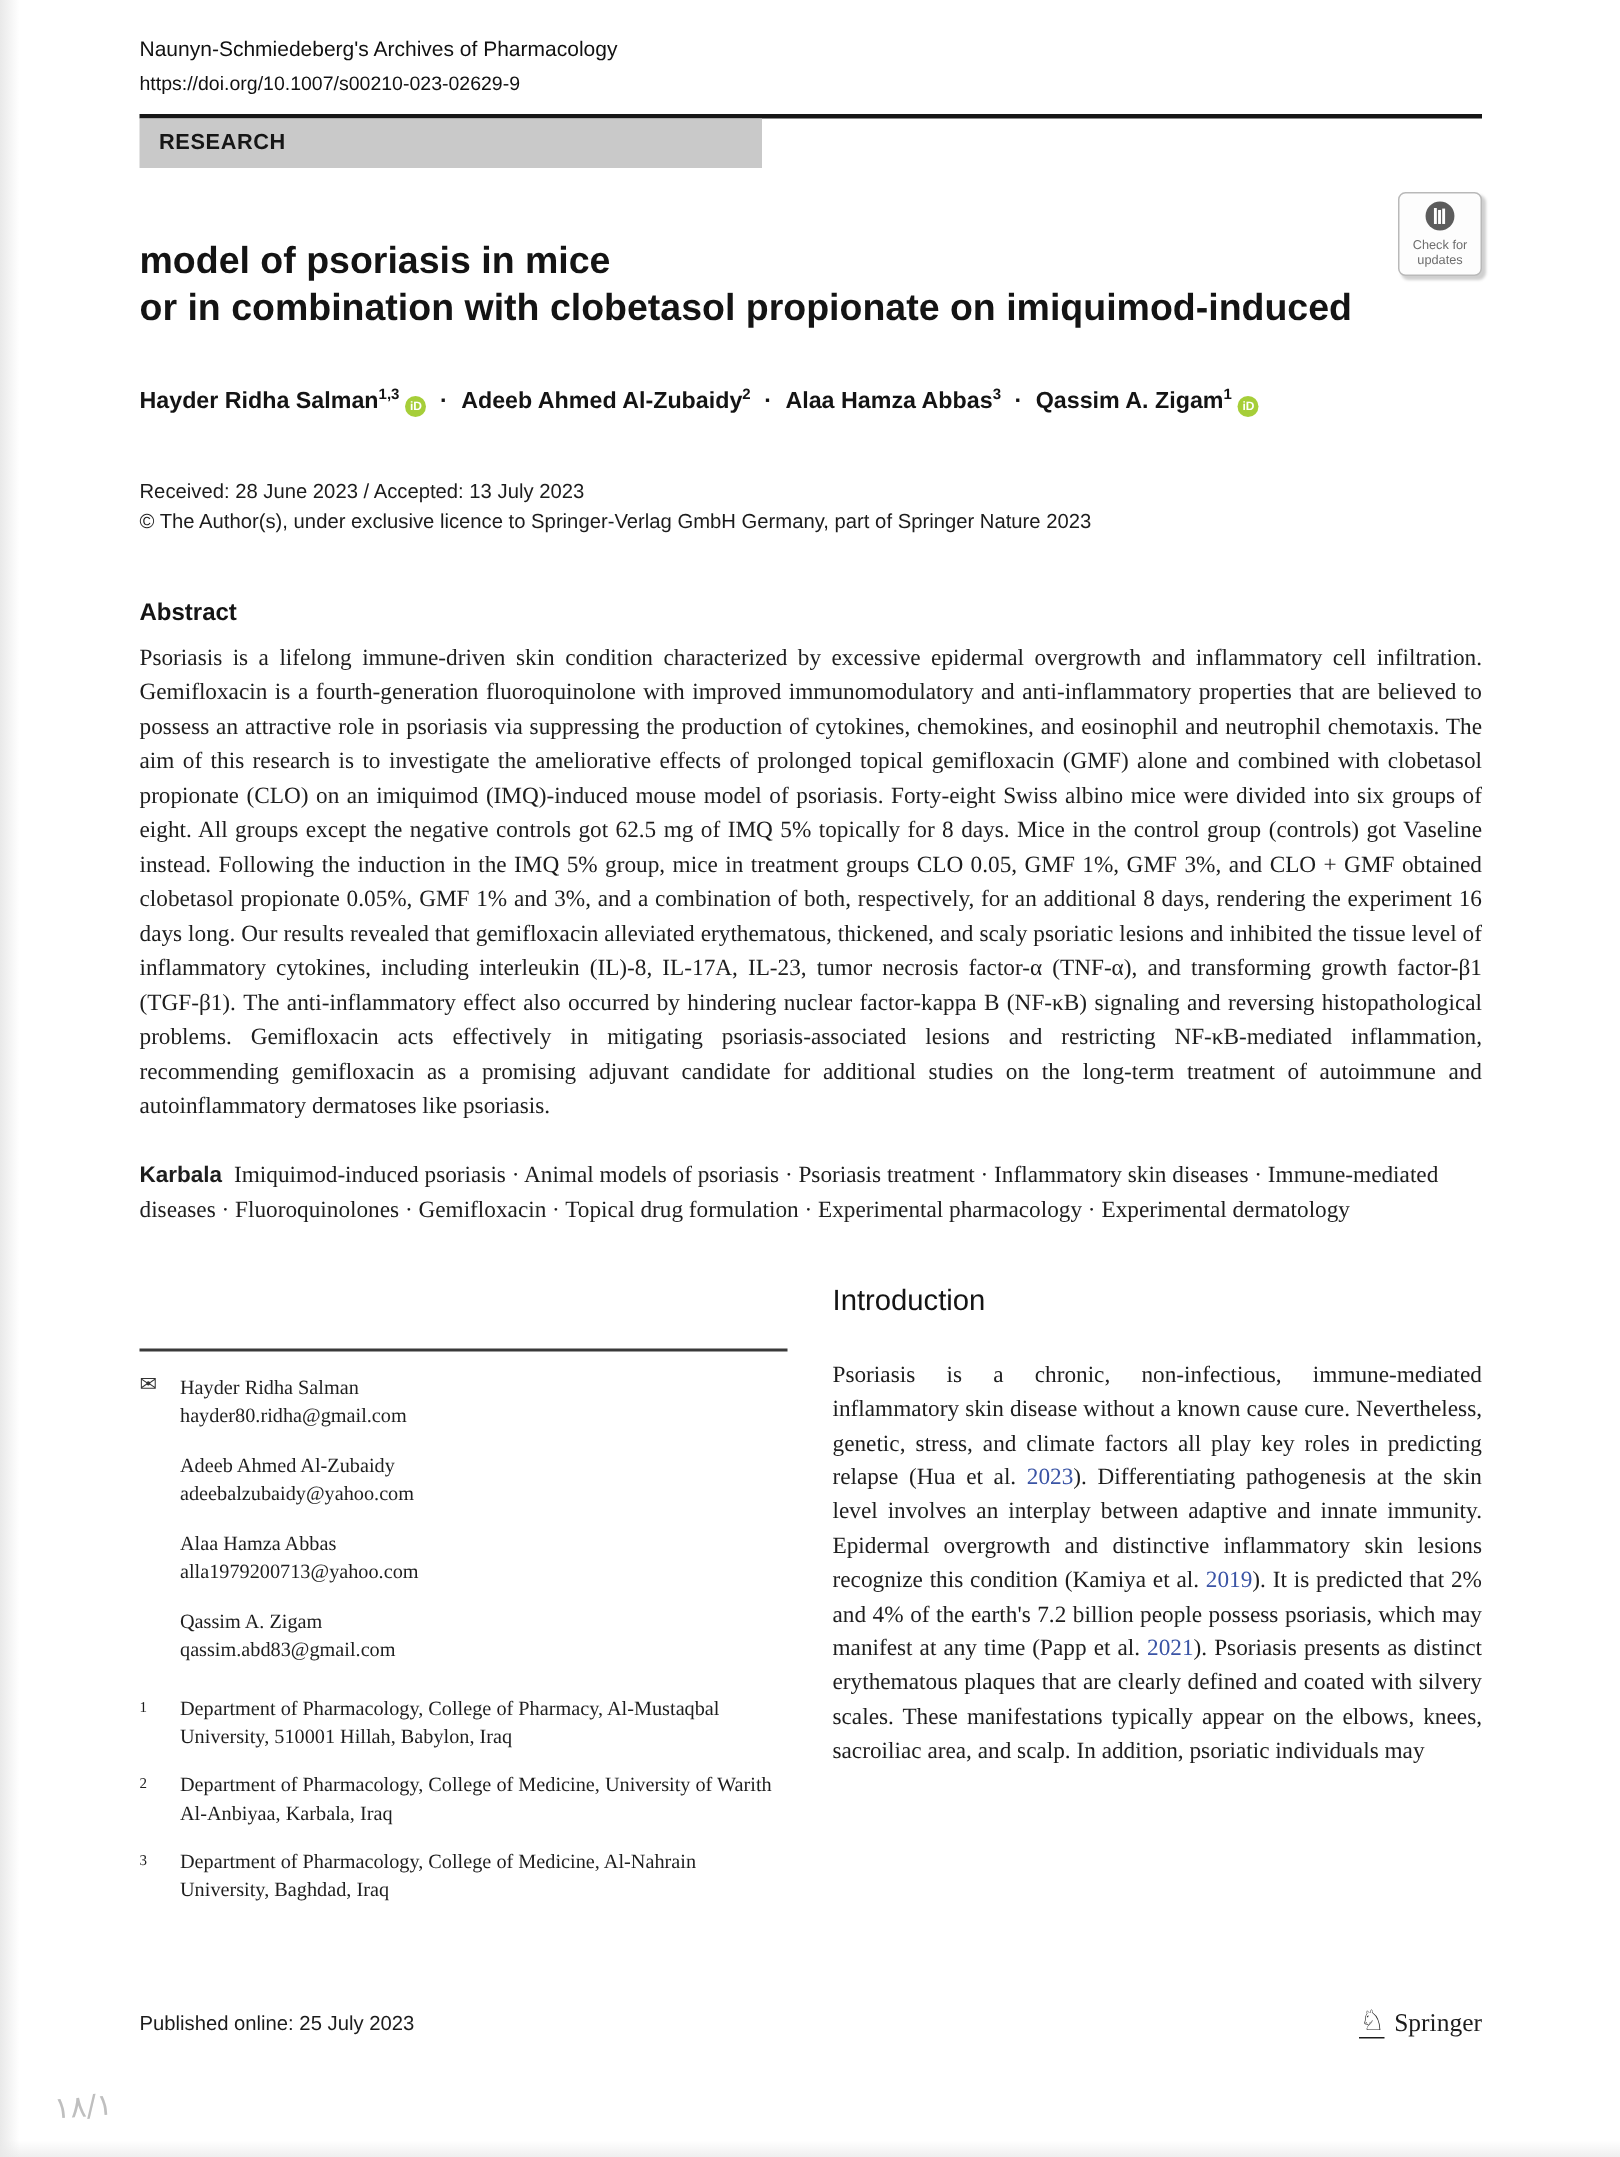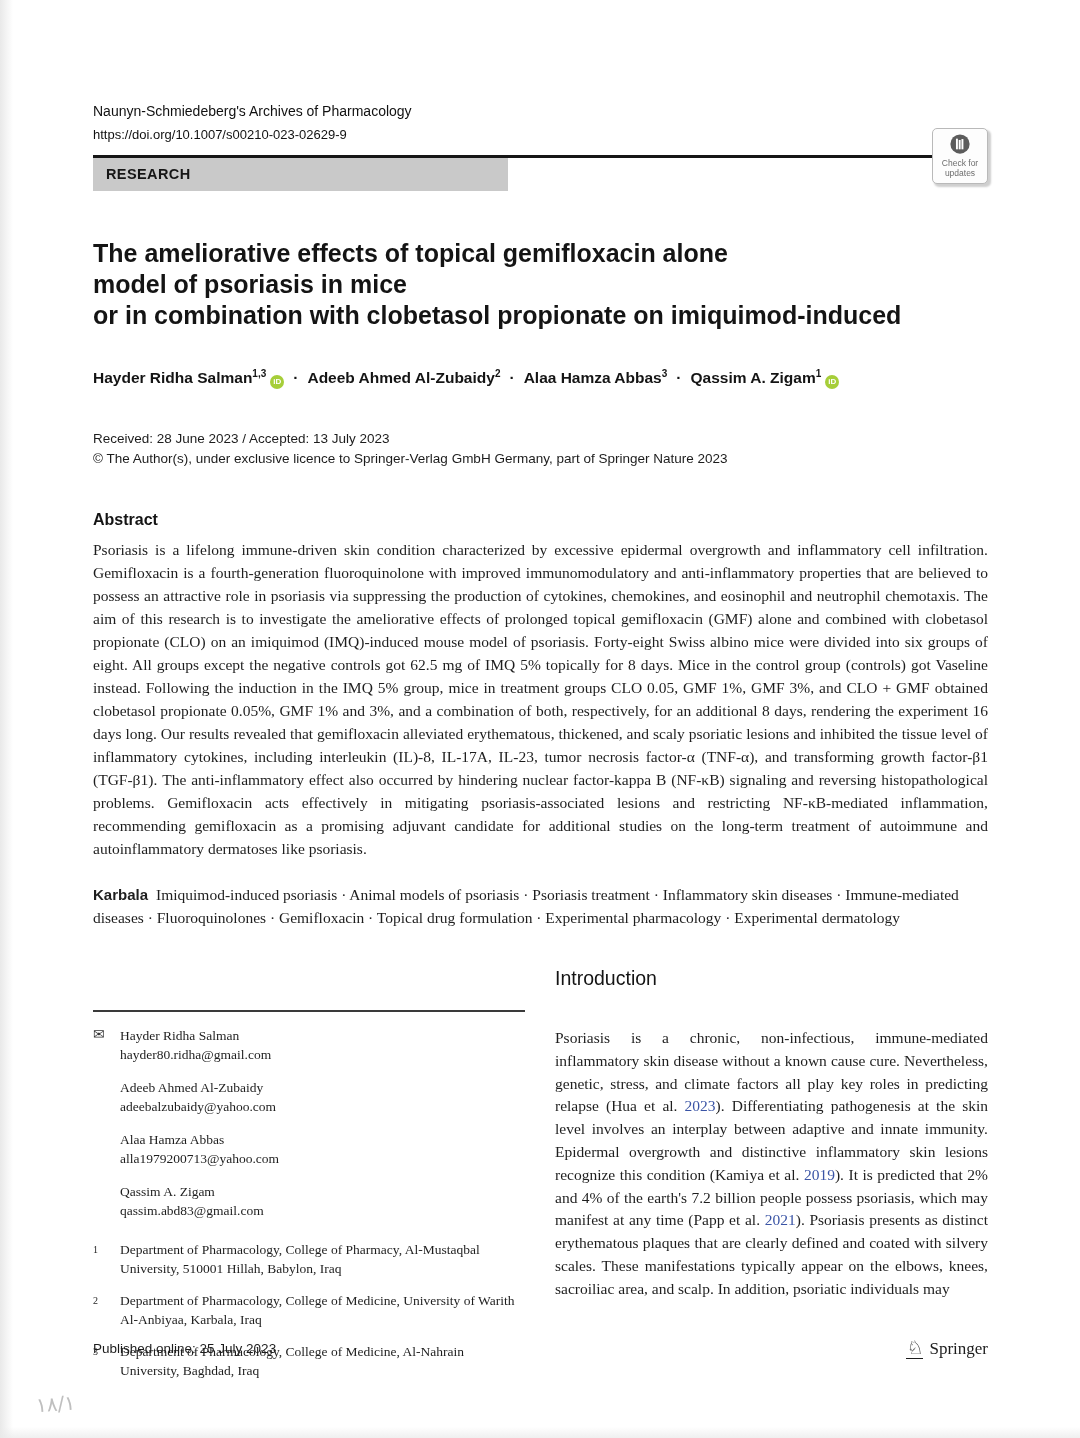--- a/index.html
+++ b/index.html
@@ -9,21 +9,21 @@
     background:
       linear-gradient(90deg,#e9e9e9,rgba(255,255,255,0) 13px),
       linear-gradient(0deg,#efefef,rgba(255,255,255,0) 11px),
       #fff;
     color:#1e1e1e;
     font-family:"Liberation Serif",serif;
   }
   .content{position:absolute;left:93px;width:895px;top:0;}
 
   
-  .journal-line{padding-top:58px;font-family:"Liberation Sans",sans-serif;font-size:14px;line-height:1.2;color:#111;margin-top:45px;}
+  .journal-line{padding-top:24px;font-family:"Liberation Sans",sans-serif;font-size:14px;line-height:1.2;color:#111;}
   .doi-line{margin-top:7px;font-family:"Liberation Sans",sans-serif;font-size:13px;color:#111;}
   .top-rule{margin-top:13px;height:3px;background:#161616;width:100%;}
   .research-band{width:415px;height:33px;background:#c9c9c9;display:flex;align-items:center;}
   .research-band span{padding-left:13px;font-family:"Liberation Sans",sans-serif;font-weight:bold;font-size:14.5px;letter-spacing:.4px;color:#161616;}
 
   
   .check-badge{
     position:absolute;top:128px;right:0;width:54px;height:54px;
     background:#fdfdfd;border:1px solid #b9b9b9;border-radius:5px;
     box-shadow:2.5px 2.5px 2px #cfcfcf;
@@ -60,21 +60,21 @@
   .fn-rule{height:2px;background:#3a3a3a;width:100%;}
   .fn-block{margin-top:14px;font-size:13.5px;line-height:19px;}
   .corr-entry{margin-bottom:14px;padding-left:27px;position:relative;}
   .envelope{position:absolute;left:0;top:-1px;font-size:14px;color:#333;}
   .corr-email{display:block;}
   .affs{margin-top:20px;}
   .aff{display:flex;margin-bottom:13px;}
   .aff sup{font-size:10px;width:27px;flex:none;line-height:19px;}
   .aff div{flex:1;}
   .intro-heading{font-family:"Liberation Sans",sans-serif;font-weight:normal;font-size:19.5px;color:#141414;}
-  .intro-body{margin-top:37px;font-size:15.5px;line-height:22.8px;text-align:justify;}
+  .intro-body{margin-top:27px;font-size:15.5px;line-height:22.8px;text-align:justify;}
   .ref-link{color:#3a54a5;cursor:pointer;}
 
   
   .footer{position:absolute;left:93px;right:92px;top:1338px;display:flex;justify-content:space-between;align-items:center;text-align:right;}
   .published{font-family:"Liberation Sans",sans-serif;font-size:13.5px;color:#1c1c1c;}
   .springer{display:flex;align-items:center;gap:6px;font-size:17px;color:#1c1c1c;}
   .knight{font-family:"DejaVu Sans",sans-serif;font-size:19px;line-height:1;border-bottom:1.5px solid #1c1c1c;padding-bottom:1px;}
   .watermark{
     position:absolute;left:36px;top:1392px;
     font-family:"DejaVu Sans",sans-serif;font-size:20px;color:#bfbfbf;
@@ -103,21 +103,20 @@
           <rect x="13.6" y="6.6" width="2.1" height="11.2"></rect>
         </g>
       </svg>
       <div class="cm-text">
         <div>Check for</div>
         <div>updates</div>
       </div>
     </div>
 
     <div class="title">
-      <div>The ameliorative effects of topical gemifloxacin alone</div>
       <div>model of psoriasis in mice</div>
       <div>or in combination with clobetasol propionate on imiquimod-induced</div>
     </div>
 
     <div class="authors">
       <span class="author"><span>Hayder Ridha Salman</span><sup>1,3</sup><span class="orcid">iD</span></span><span class="author"><span>Adeeb Ahmed Al-Zubaidy</span><sup>2</sup></span><span class="author"><span>Alaa Hamza Abbas</span><sup>3</sup></span><span class="author"><span>Qassim A. Zigam</span><sup>1</sup><span class="orcid">iD</span></span>
     </div>
 
     <div class="dates">
       <div>Received: 28 June 2023 / Accepted: 13 July 2023</div>

